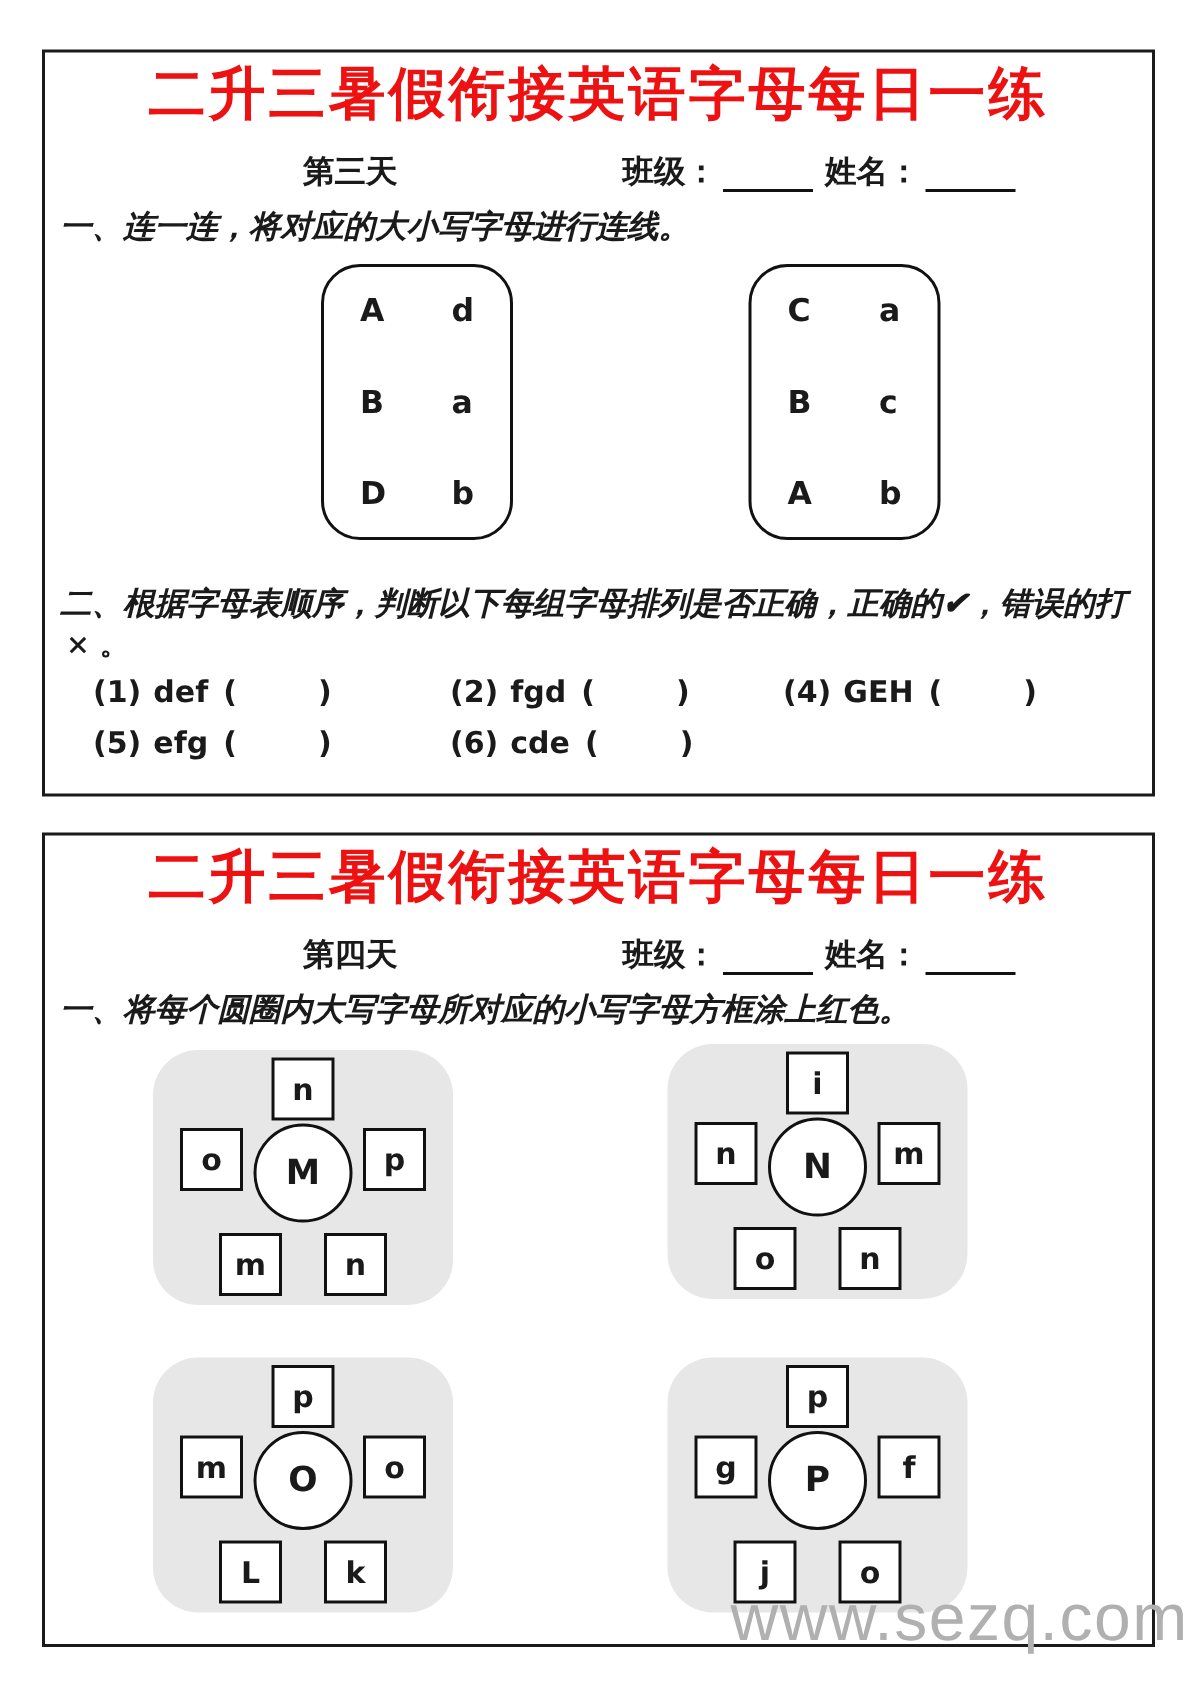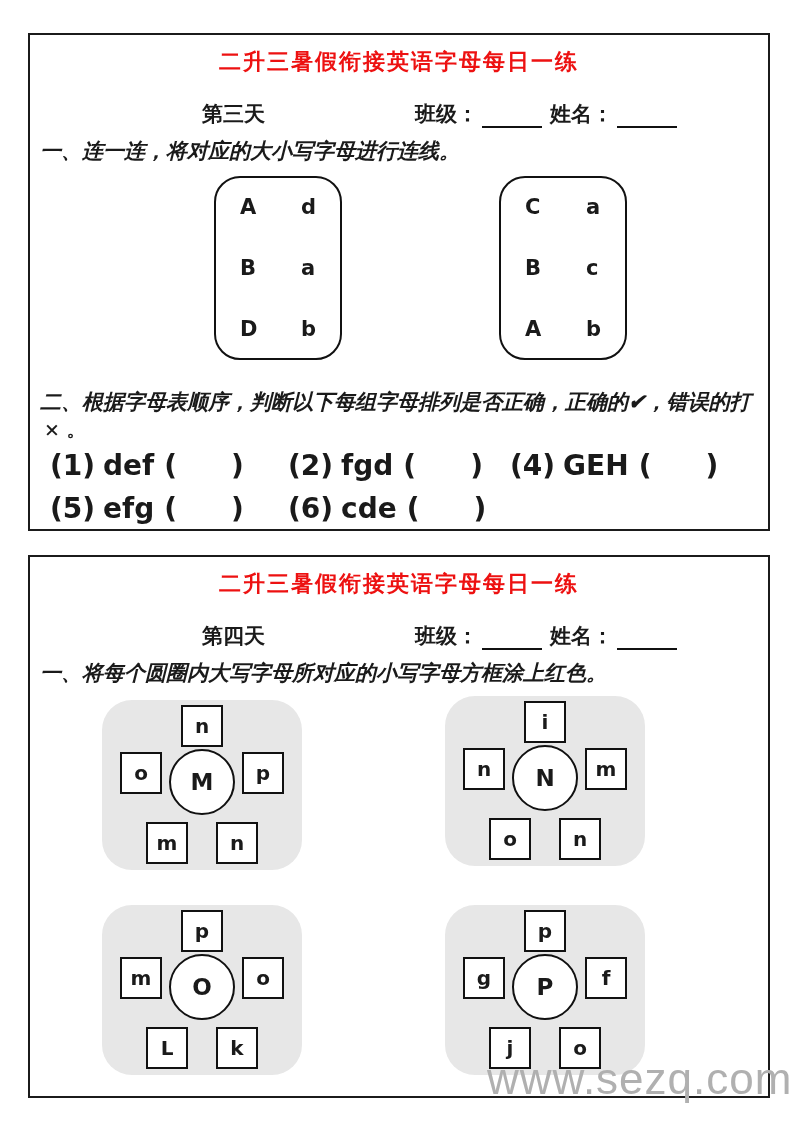--- a/index.html
+++ b/index.html
@@ -16,21 +16,21 @@
   }
   .page{
     position:absolute;left:28px;width:742px;background:#fff;
     border:2px solid #1b1b1b;box-sizing:border-box;
   }
   #page1{top:33px;height:498px;}
   #page2{top:555px;height:543px;}
 
   .title{
     text-align:center;color:var(--title-red);font-weight:bold;
-    font-size:22px;line-height:37px;margin-top:8px;letter-spacing:2px;
+    font-size:38px;line-height:37px;margin-top:8px;letter-spacing:2px;
   }
   .header-row{position:relative;height:32px;margin-top:20px;font-size:21px;font-weight:600;}
   .day{position:absolute;left:172px;top:0;}
   .fill-group{position:absolute;left:385px;top:0;white-space:nowrap;}
   .blank{
     display:inline-block;width:60px;height:21px;
     border-bottom:2px solid #111;margin:0 8px 0 4px;vertical-align:bottom;
   }
   .section-heading{font-size:21px;font-weight:600;margin:5px 10px 0 10px;line-height:27px;font-style:italic;}
 
@@ -44,23 +44,23 @@
     font-size:21px;font-weight:bold;
   }
   .match-box.b1{left:184px;}
   .match-box.b2{left:469px;}
   .match-col{display:flex;flex-direction:column;justify-content:space-between;}
 
   .section2{margin-top:14px;}
   .section2 .line2{margin:2px 10px 0 14px;font-size:19px;font-weight:600;}
   .items-grid{
     display:grid;grid-template-columns:238px 222px 1fr;
-    padding:6px 0 0 20px;row-gap:10px;
+    padding:6px 0 0 32px;row-gap:10px;
     font-family:"DejaVu Sans","Liberation Sans",sans-serif;
-    font-size:28px;font-weight:600;
+    font-size:20px;font-weight:600;
   }
   .item{white-space:nowrap;}
   .item .item-letters{margin:0 10px 0 8px;}
   .ans-gap{display:inline-block;width:54px;}
 
   
   .cluster{
     position:absolute;width:200px;height:170px;
     background:var(--cluster-bg);border-radius:30px;
     font-family:"DejaVu Sans","Liberation Sans",sans-serif;

